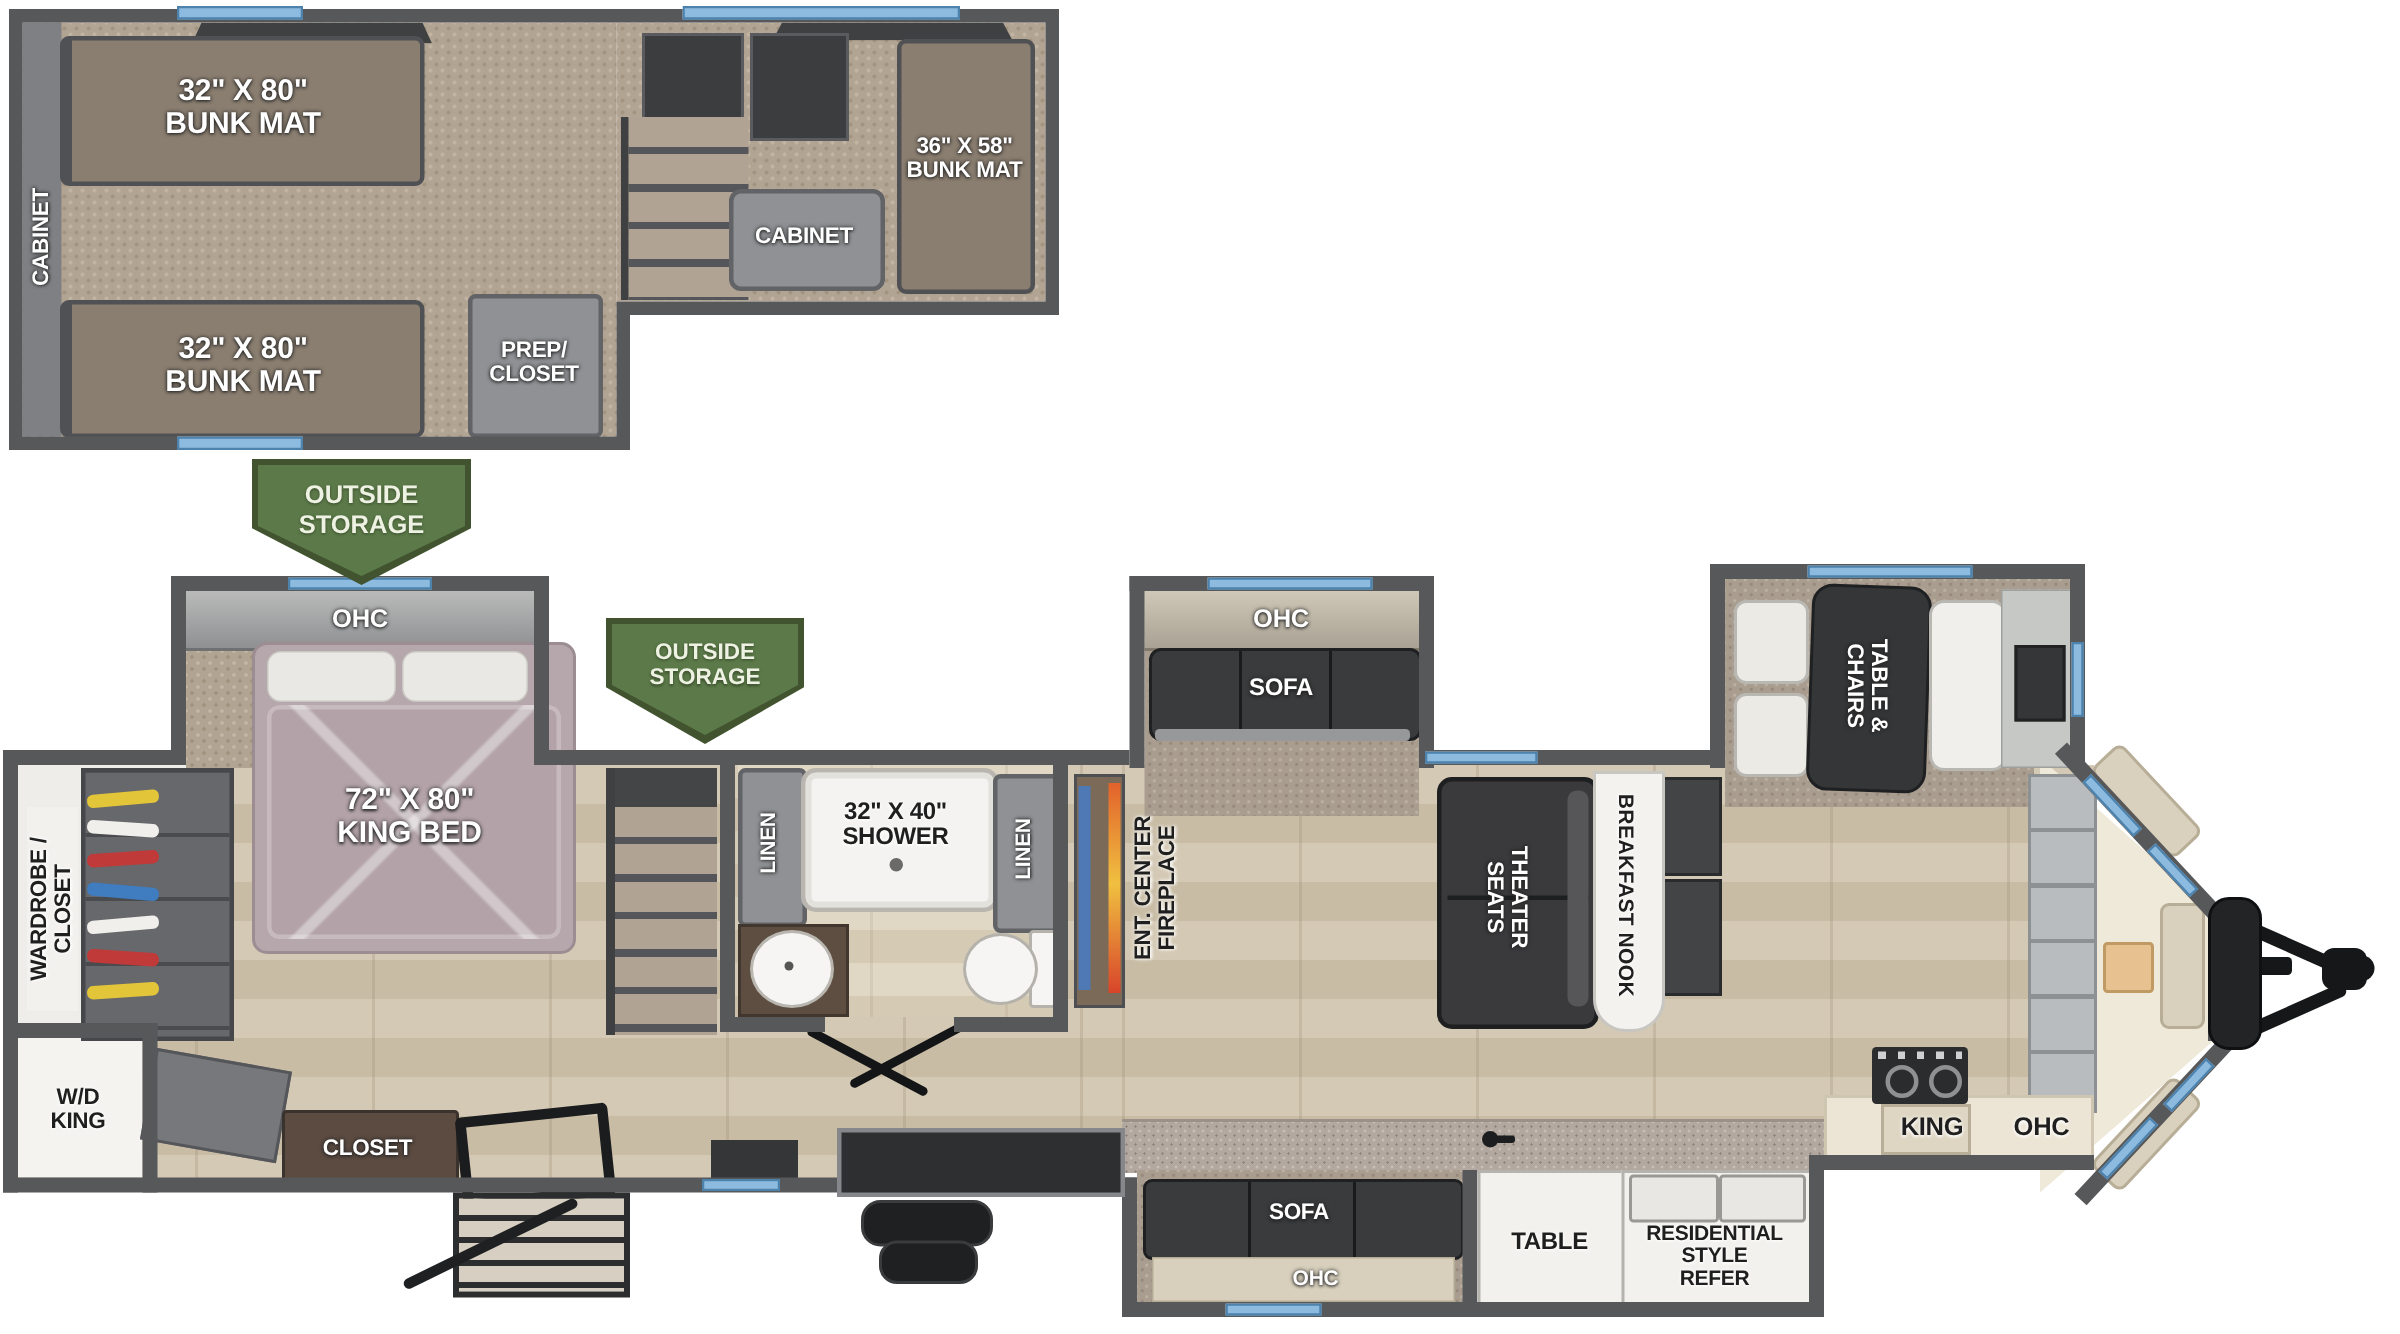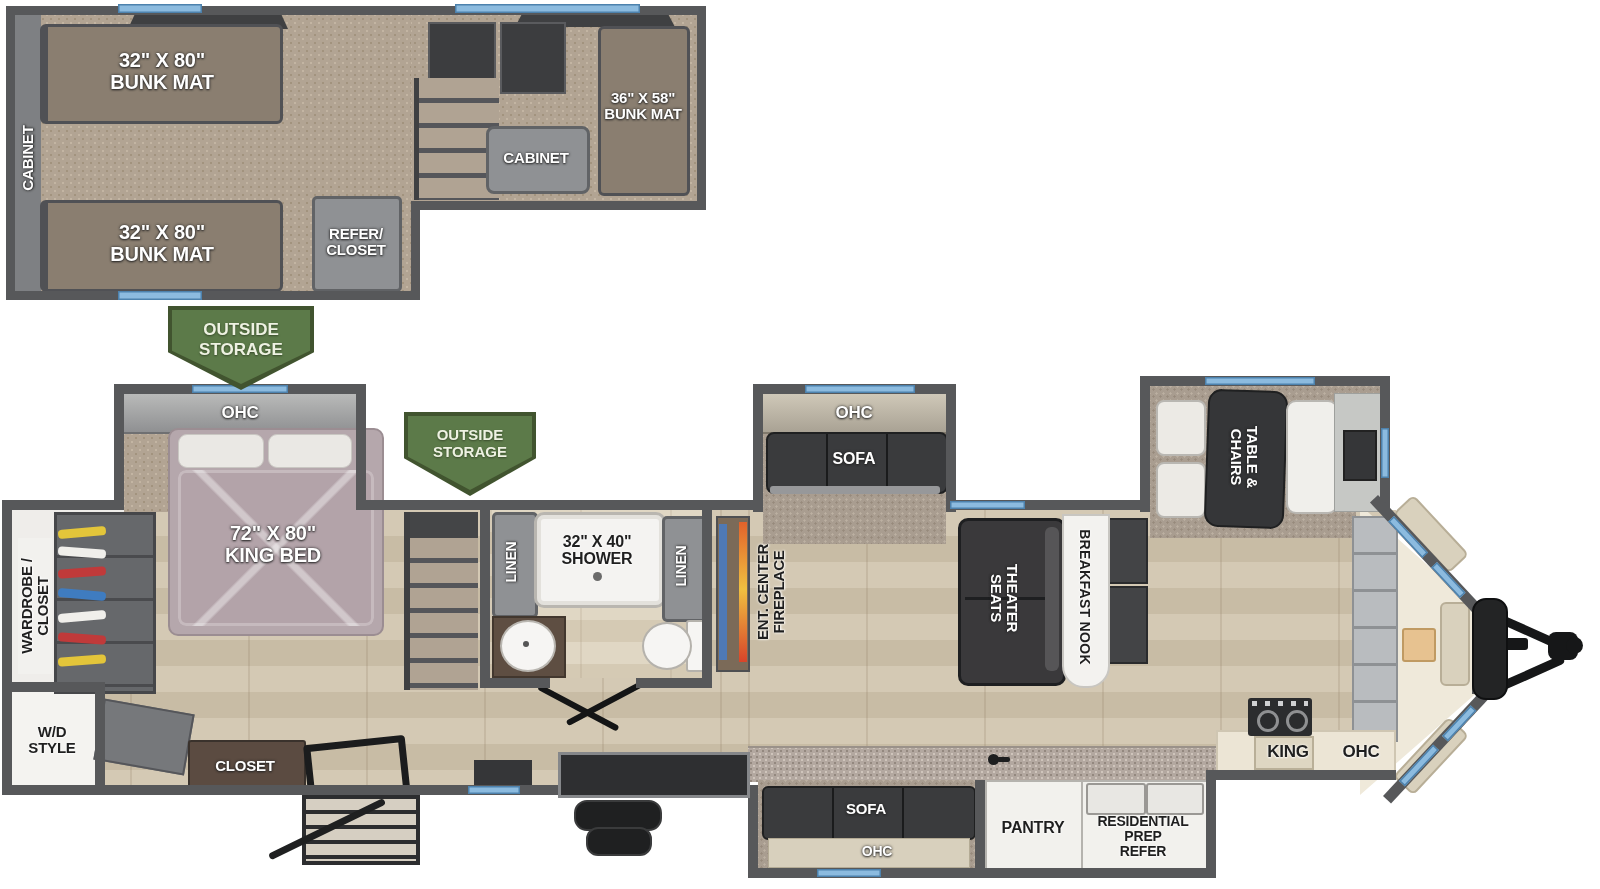--- a/index.html
+++ b/index.html
@@ -248,33 +248,33 @@
   <div class="abs steps-out" style="left:302px;top:795px;width:110px;height:62px;border:4px solid #2c2d2f;z-index:14;"></div>
   <div class="abs" style="left:268px;top:854px;width:128px;height:7px;background:#1f2021;border-radius:4px;transform-origin:0 0;transform:rotate(-26deg);z-index:14;"></div>
   <div class="abs" style="left:574px;top:800px;width:84px;height:27px;background:#1f2021;border:2px solid #3a3b3c;border-radius:13px;z-index:14;"></div>
   <div class="abs" style="left:586px;top:827px;width:62px;height:25px;background:#1f2021;border:2px solid #3a3b3c;border-radius:12px;z-index:14;"></div>
 
   <div class="lbl ccw w" style="left:28px;top:158px;font-size:15px;">CABINET</div>
   <div class="lbl w" style="left:162px;top:72px;font-size:20px;">32" X 80"
 BUNK MAT</div>
   <div class="lbl w" style="left:162px;top:244px;font-size:20px;">32" X 80"
 BUNK MAT</div>
-  <div class="lbl w" style="left:356px;top:242px;font-size:15px;">REFER/
+  <div class="lbl w" style="left:356px;top:242px;font-size:15px;">PREP/
 CLOSET</div>
   <div class="lbl w" style="left:536px;top:158px;font-size:15px;">CABINET</div>
   <div class="lbl w" style="left:643px;top:106px;font-size:15px;">36" X 58"
 BUNK MAT</div>
 
   <div class="lbl w" style="left:240px;top:413px;font-size:17px;">OHC</div>
   <div class="lbl w" style="left:273px;top:545px;font-size:20px;">72" X 80"
 KING BED</div>
   <div class="lbl ccw d" style="left:35px;top:606px;font-size:15px;">WARDROBE /
 CLOSET</div>
   <div class="lbl d" style="left:52px;top:740px;font-size:15px;">W/D
-STYLE</div>
+KING</div>
   <div class="lbl w" style="left:245px;top:766px;font-size:15px;">CLOSET</div>
 
   <div class="lbl ccw w" style="left:512px;top:562px;font-size:14px;">LINEN</div>
   <div class="lbl d" style="left:597px;top:550px;font-size:16px;">32" X 40"
 SHOWER</div>
   <div class="lbl ccw w" style="left:682px;top:566px;font-size:14px;">LINEN</div>
 
   <div class="lbl ccw d" style="left:771px;top:592px;font-size:15px;">ENT. CENTER
 FIREPLACE</div>
   <div class="lbl w" style="left:854px;top:413px;font-size:17px;">OHC</div>
@@ -282,18 +282,18 @@
   <div class="lbl cw w" style="left:1004px;top:598px;font-size:15px;">THEATER
 SEATS</div>
   <div class="lbl cw d" style="left:1084px;top:597px;font-size:14px;letter-spacing:0.3px;">BREAKFAST NOOK</div>
   <div class="lbl cw w" style="left:1244px;top:457px;font-size:15px;">TABLE &amp;
 CHAIRS</div>
 
   <div class="lbl d" style="left:1288px;top:752px;font-size:17px;">KING</div>
   <div class="lbl d" style="left:1361px;top:752px;font-size:17px;">OHC</div>
   <div class="lbl w" style="left:866px;top:809px;font-size:15px;">SOFA</div>
   <div class="lbl w" style="left:877px;top:852px;font-size:14px;">OHC</div>
-  <div class="lbl d" style="left:1033px;top:828px;font-size:16px;">PANTRY</div>
+  <div class="lbl d" style="left:1033px;top:828px;font-size:16px;">TABLE</div>
   <div class="lbl d" style="left:1143px;top:837px;font-size:14px;">RESIDENTIAL
-PREP
+STYLE
 REFER</div>
 
 </div>
 
 </body></html>

